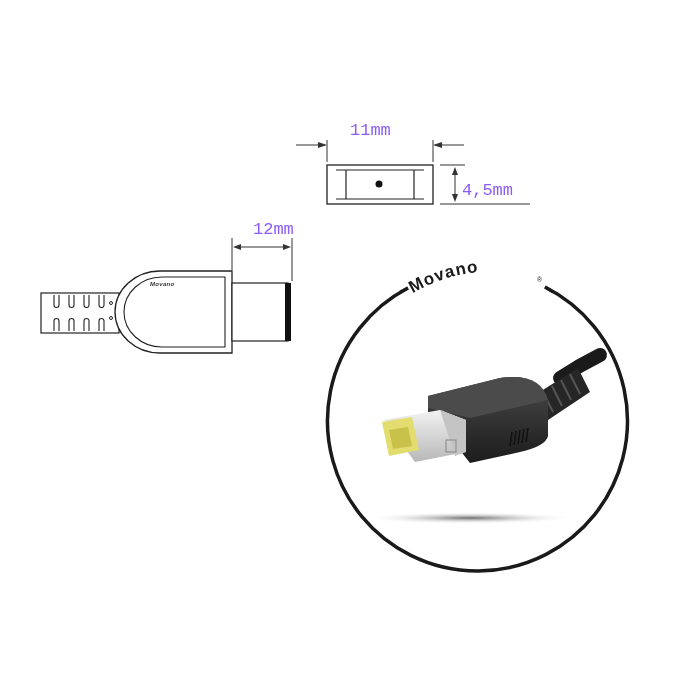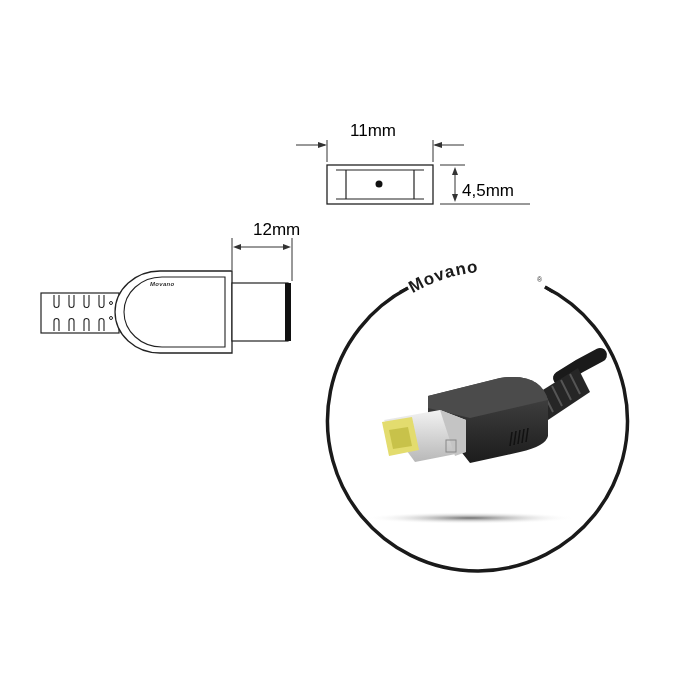--- a/index.html
+++ b/index.html
@@ -1,18 +1,18 @@
 <!DOCTYPE html>
 <html><head>
   <meta charset="utf-8">
   <style>
     html, body { margin: 0; padding: 0; background: #ffffff; }
     body { width: 700px; height: 700px; position: relative; overflow: hidden; font-family: "Liberation Sans", sans-serif; }
     .abs { position: absolute; }
-    .dim-label { position: absolute; font-family: Liberation Sans, sans-serif; font-size: 17px; color: #000000; line-height: 1; }
+    .dim-label { position: absolute; font-family: Liberation Mono, monospace; font-size: 17px; color: #8b5cf6; line-height: 1; }
     svg { position: absolute; left: 0; top: 0; }
   </style>
 </head>
 <body>
 
 <div>
 
   <div>
     <svg width="700" height="700">
 

